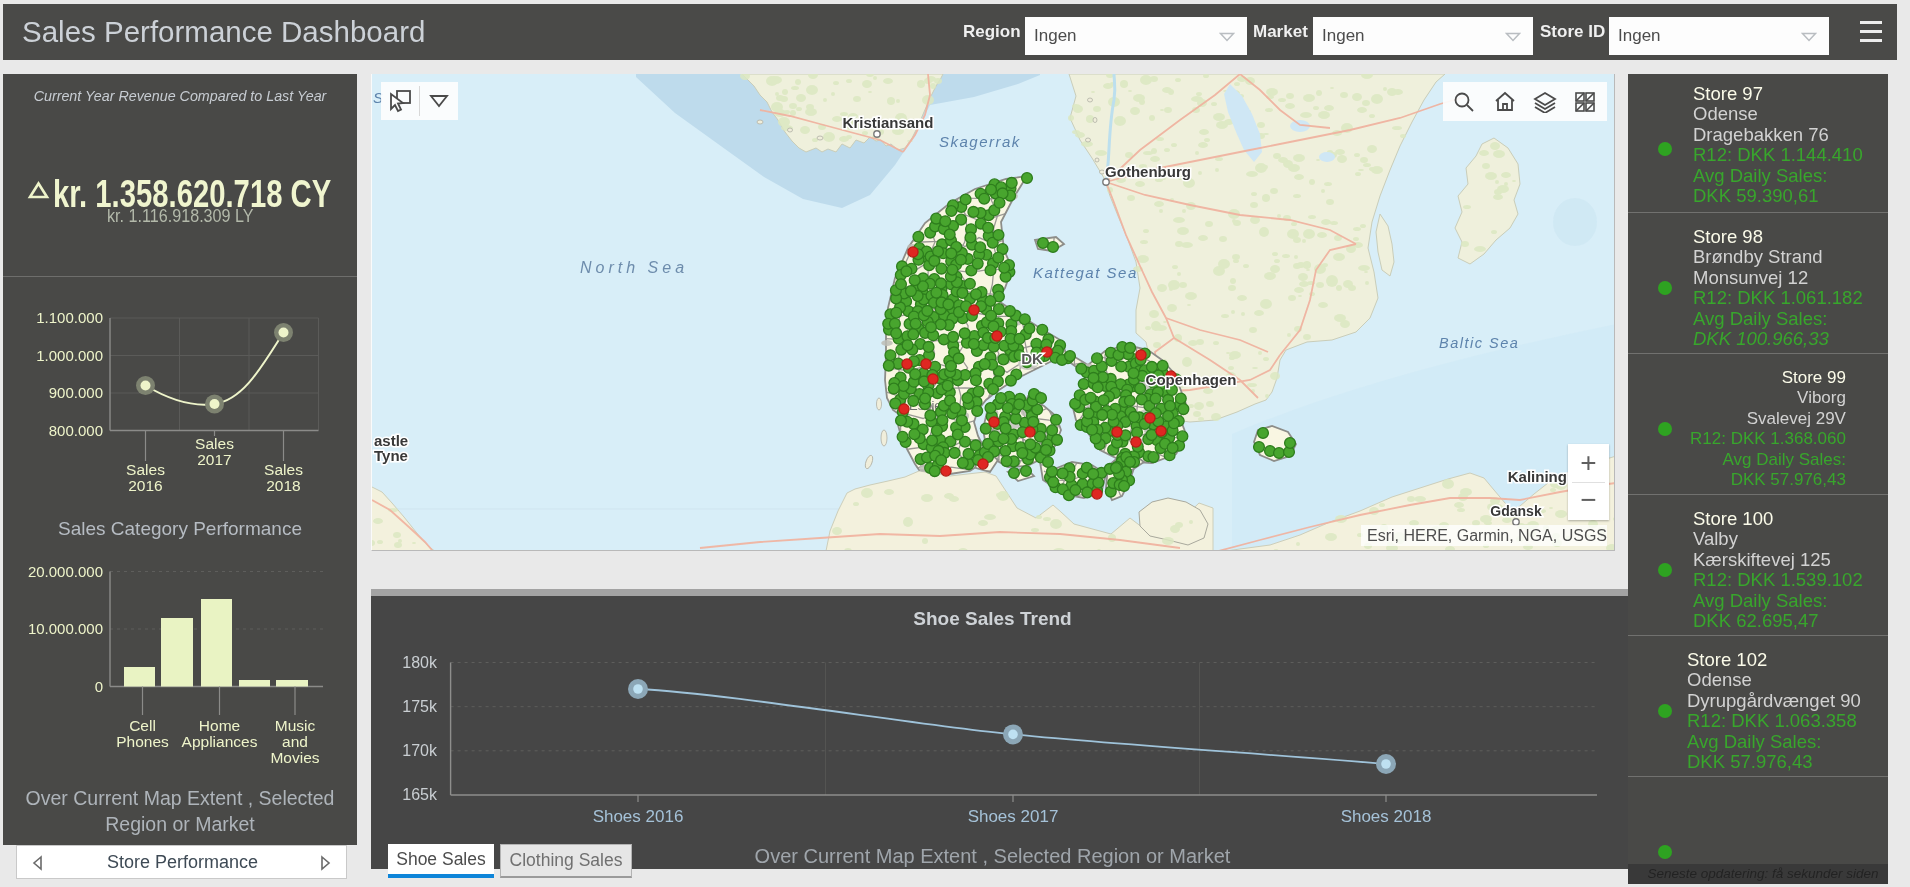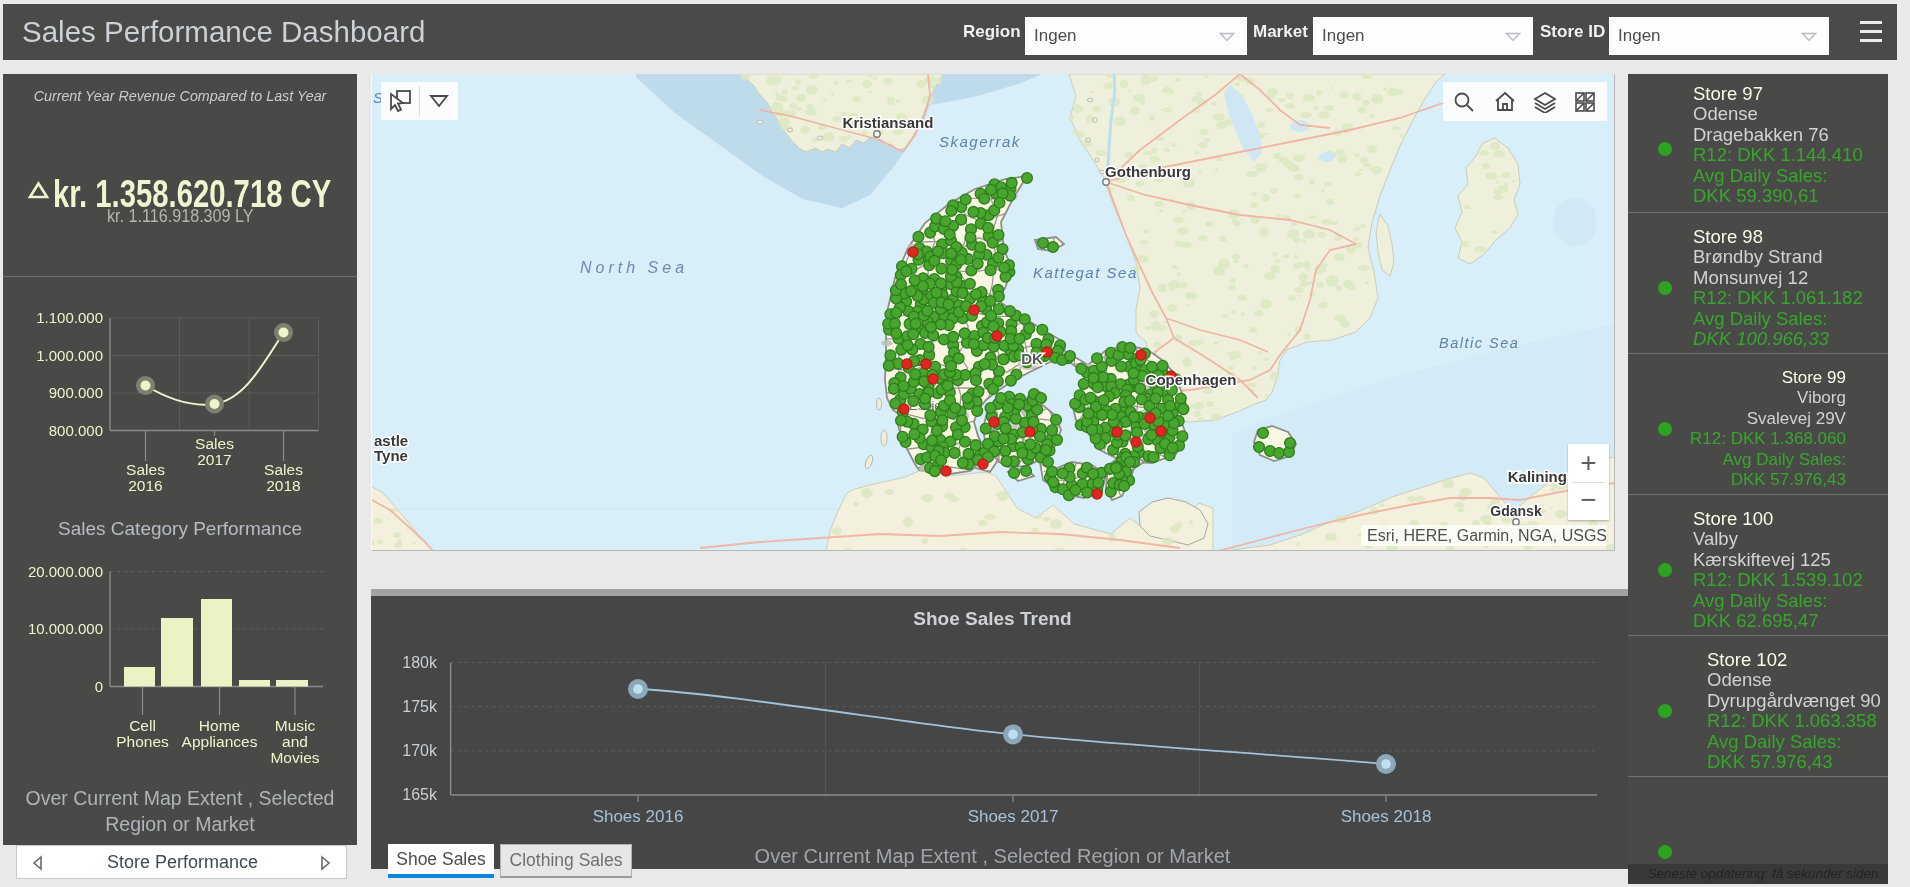--- a/index.html
+++ b/index.html
@@ -1512,21 +1512,21 @@
 <div style="color:#fbfbe9;">Store 100</div>
 <div style="color:#d2d2d2;">Valby</div>
 <div style="color:#d2d2d2;">Kærskiftevej 125</div>
 <div style="color:#38a62c;">R12: DKK 1.539.102</div>
 <div style="color:#38a62c;">Avg Daily Sales:</div>
 <div style="color:#38a62c;">DKK 62.695,47</div>
 </div>
     </div>
 <div style="position:absolute;left:0;top:561px;width:260px;height:141px;border-top:1px solid #71716f;">
 <div style="position:absolute;left:30px;top:68px;width:14px;height:14px;border-radius:50%;background:#2ea321;"></div>
-<div style="position:absolute;left:79px;top:14px;line-height:20.4px;font-size:18.5px;">
+<div style="position:absolute;left:59px;top:14px;line-height:20.4px;font-size:18.5px;">
 <div style="color:#fbfbe9;">Store 102</div>
 <div style="color:#d2d2d2;">Odense</div>
 <div style="color:#d2d2d2;">Dyrupgårdvænget 90</div>
 <div style="color:#38a62c;">R12: DKK 1.063.358</div>
 <div style="color:#38a62c;">Avg Daily Sales:</div>
 <div style="color:#38a62c;">DKK 57.976,43</div>
 </div>
     </div>
 <div style="position:absolute;left:0;top:702px;width:260px;height:108px;border-top:1px solid #71716f;">
 <div style="position:absolute;left:30px;top:68px;width:14px;height:14px;border-radius:50%;background:#2ea321;"></div>

